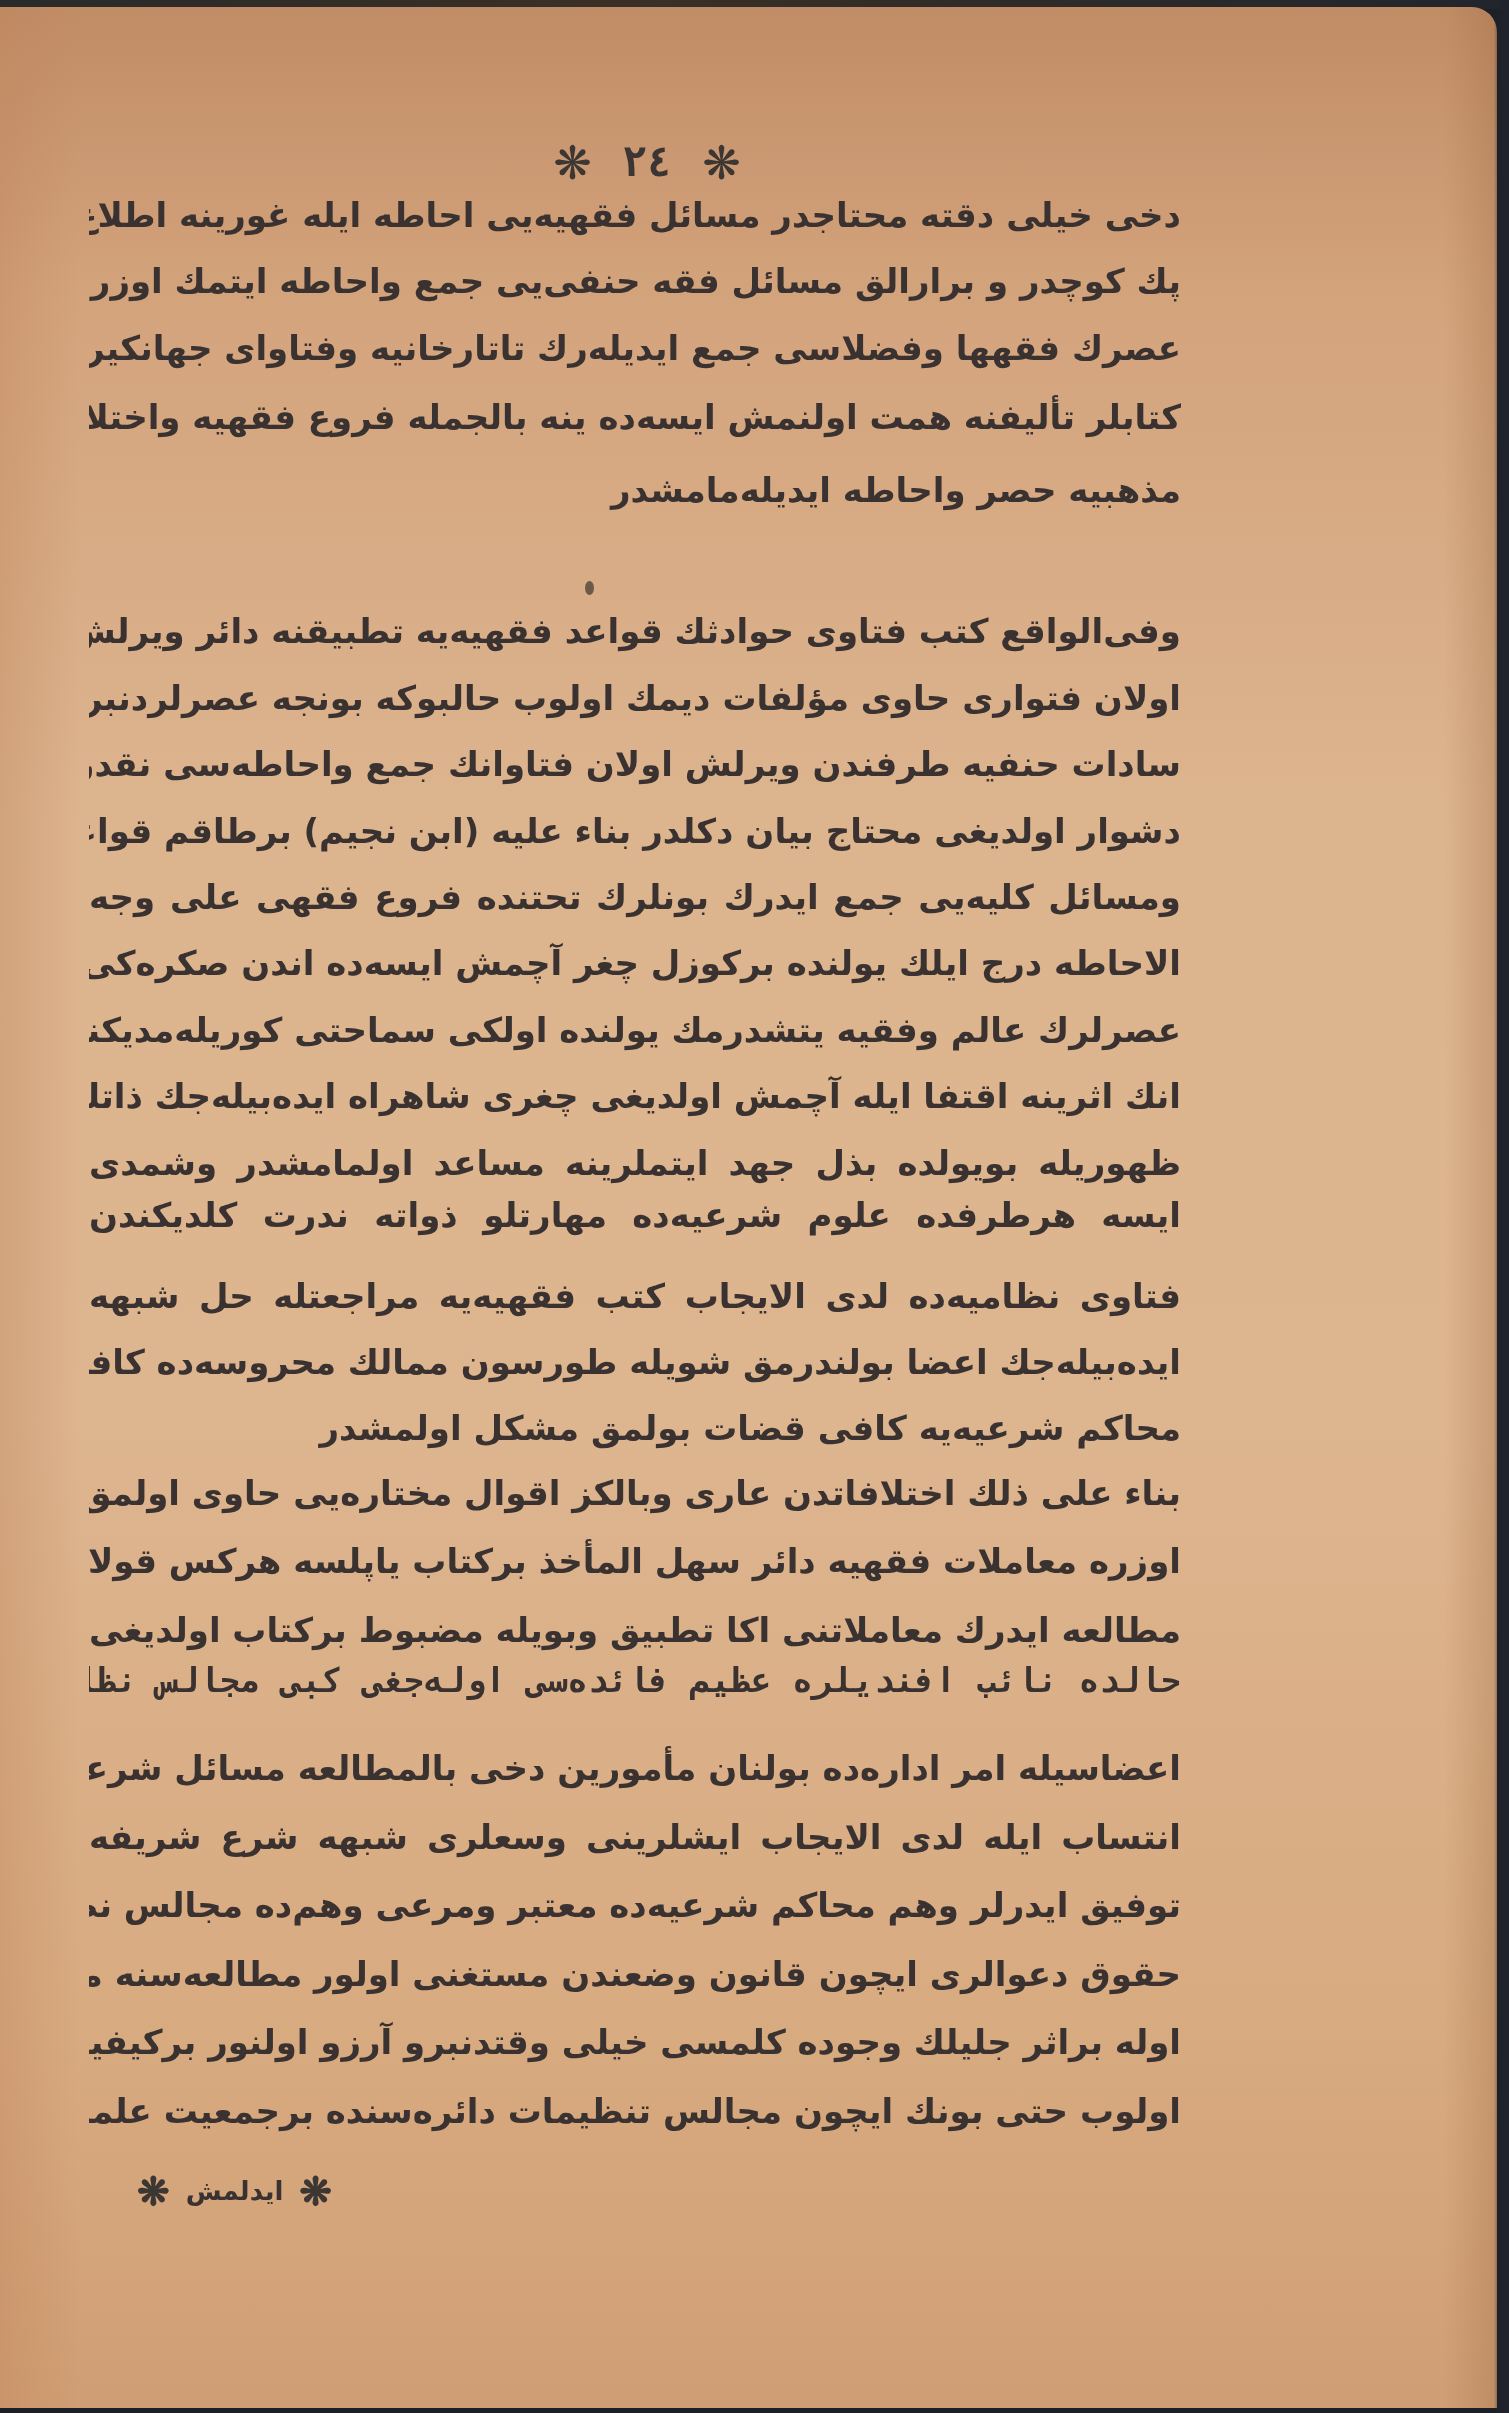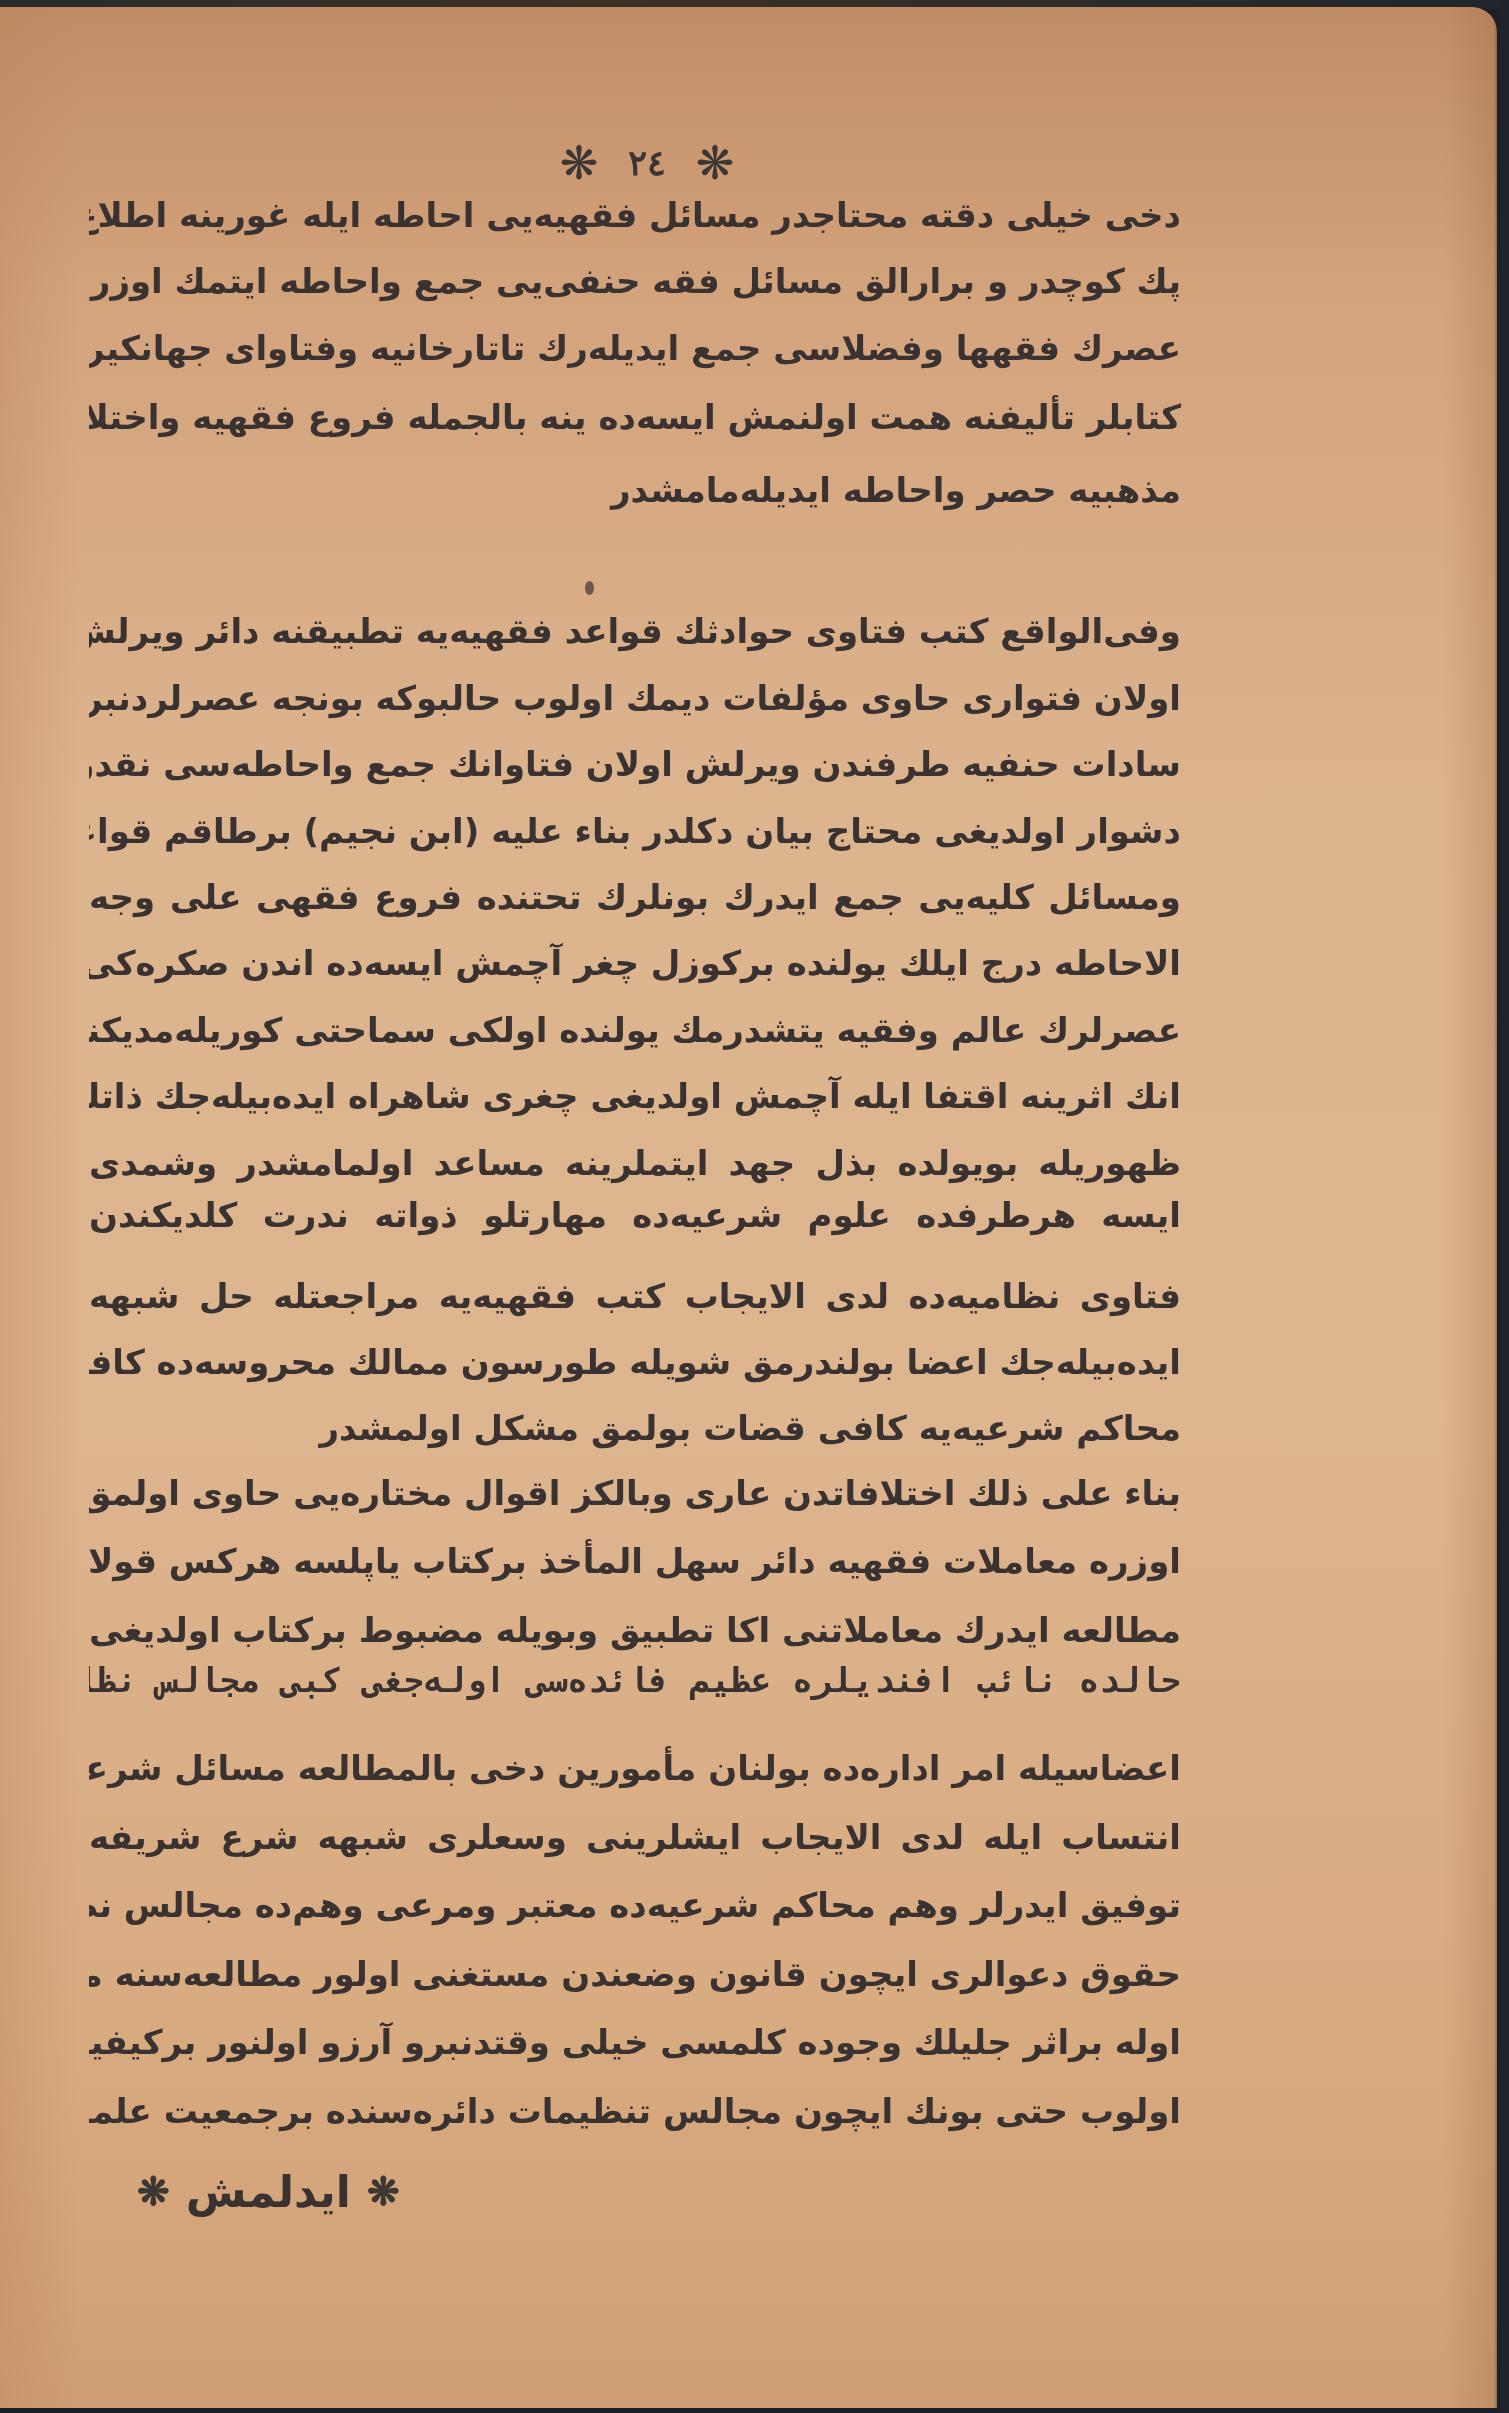--- a/index.html
+++ b/index.html
@@ -29,21 +29,21 @@
   .header {
     position: absolute; left: 532px; top: 120px; width: 230px; height: 71px;
     display: flex; align-items: center; justify-content: center; gap: 30px;
     color: #3b3533;
   }
   .ornament {
     font-family: "DejaVu Serif", serif; font-size: 46px; line-height: 1;
     color: #3d3734;
   }
   .page-number {
-    font-family: Liberation Sans, sans-serif; font-size: 35px; font-weight: bold;
+    font-family: Liberation Mono, monospace; font-size: 42px; font-weight: bold;
     color: #3b3533;
   }
   .text-block {
     position: absolute; left: 89px; width: 1092px;
     direction: rtl;
     font-family: "DejaVu Sans", sans-serif;
     font-weight: bold;
     color: #3a3230;
   }
   .line {
@@ -57,21 +57,21 @@
   .dot {
     position: absolute; left: 585px; top: 574px; width: 8.9px; height: 14px;
     border-radius: 50%; background: #5a4a3e; opacity: 0.85;
   }
   .footer {
     position: absolute; left: 137px; top: 2153px; height: 62px;
     display: flex; align-items: center; gap: 16px; direction: rtl;
     font-family: "DejaVu Sans", sans-serif; font-weight: bold; color: #3a3230;
   }
   .footer .ornament { font-size: 39px; }
-  .catchword { font-size: 44px; }
+  .catchword { font-size: 26px; }
 </style>
 </head>
 <body>
 
 <div class="binding"></div>
 
 <div class="page">
 
   <div class="header">
     <span class="ornament">❋</span>

